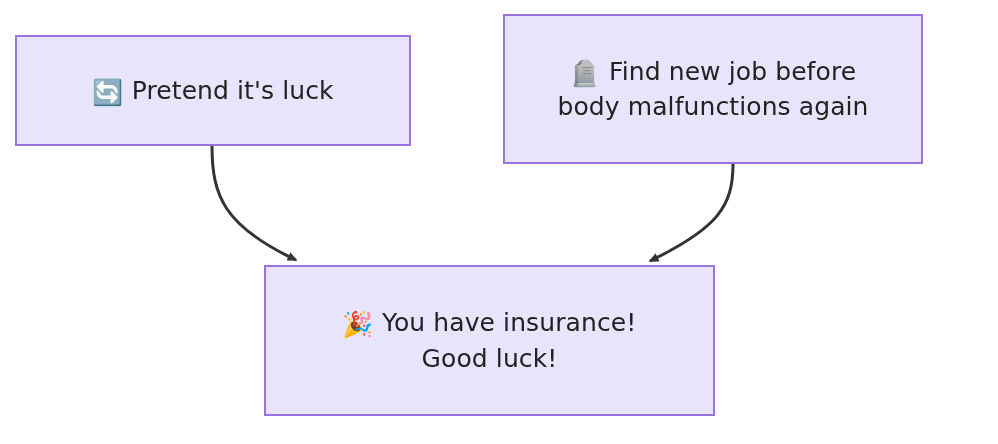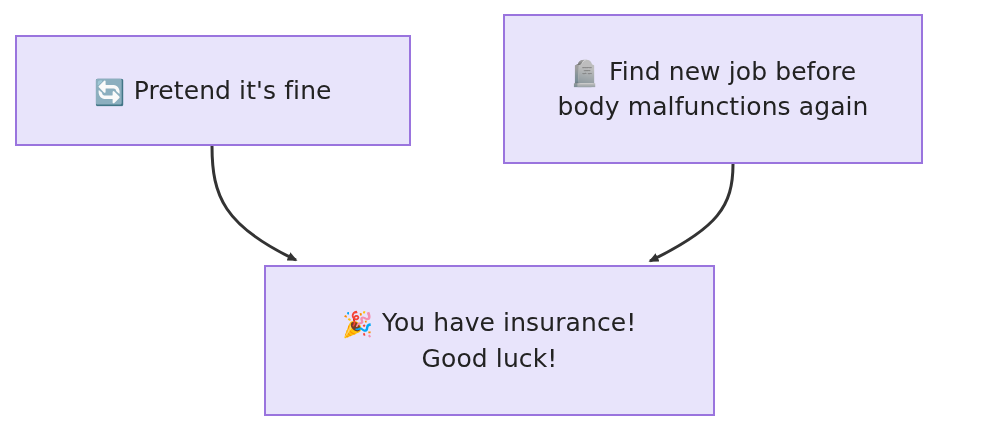--- a/index.html
+++ b/index.html
@@ -74,21 +74,21 @@
     <defs>
       <marker id="arrowhead" markerWidth="10" markerHeight="9" refX="8.4" refY="4.5" orient="auto" markerUnits="userSpaceOnUse">
         <path d="M0,0 L10,4.5 L0,9 Z" fill="#333333"></path>
       </marker>
     </defs>
     <path d="M212,146 C212,196 224,226 296,260" fill="none" stroke="#333333" stroke-width="3" marker-end="url(#arrowhead)"></path>
     <path d="M733,164 C733,206 718,228 650,261" fill="none" stroke="#333333" stroke-width="3" marker-end="url(#arrowhead)"></path>
   </svg>
 
   <div class="node" id="node-pretend">
-    <div class="node-label"><span class="emoji">🔄</span> <span>Pretend it's fine</span></div>
+    <div class="node-label"><span class="emoji">🔄</span> <span>Pretend it's luck</span></div>
   </div>
 
   <div class="node" id="node-findjob">
     <div class="node-label"><span class="emoji">🪦</span> <span>Find new job before
 body malfunctions again</span></div>
   </div>
 
   <div class="node" id="node-insurance">
     <div class="node-label"><span class="emoji">🎉</span> <span>You have insurance!
 Good luck!</span></div>

